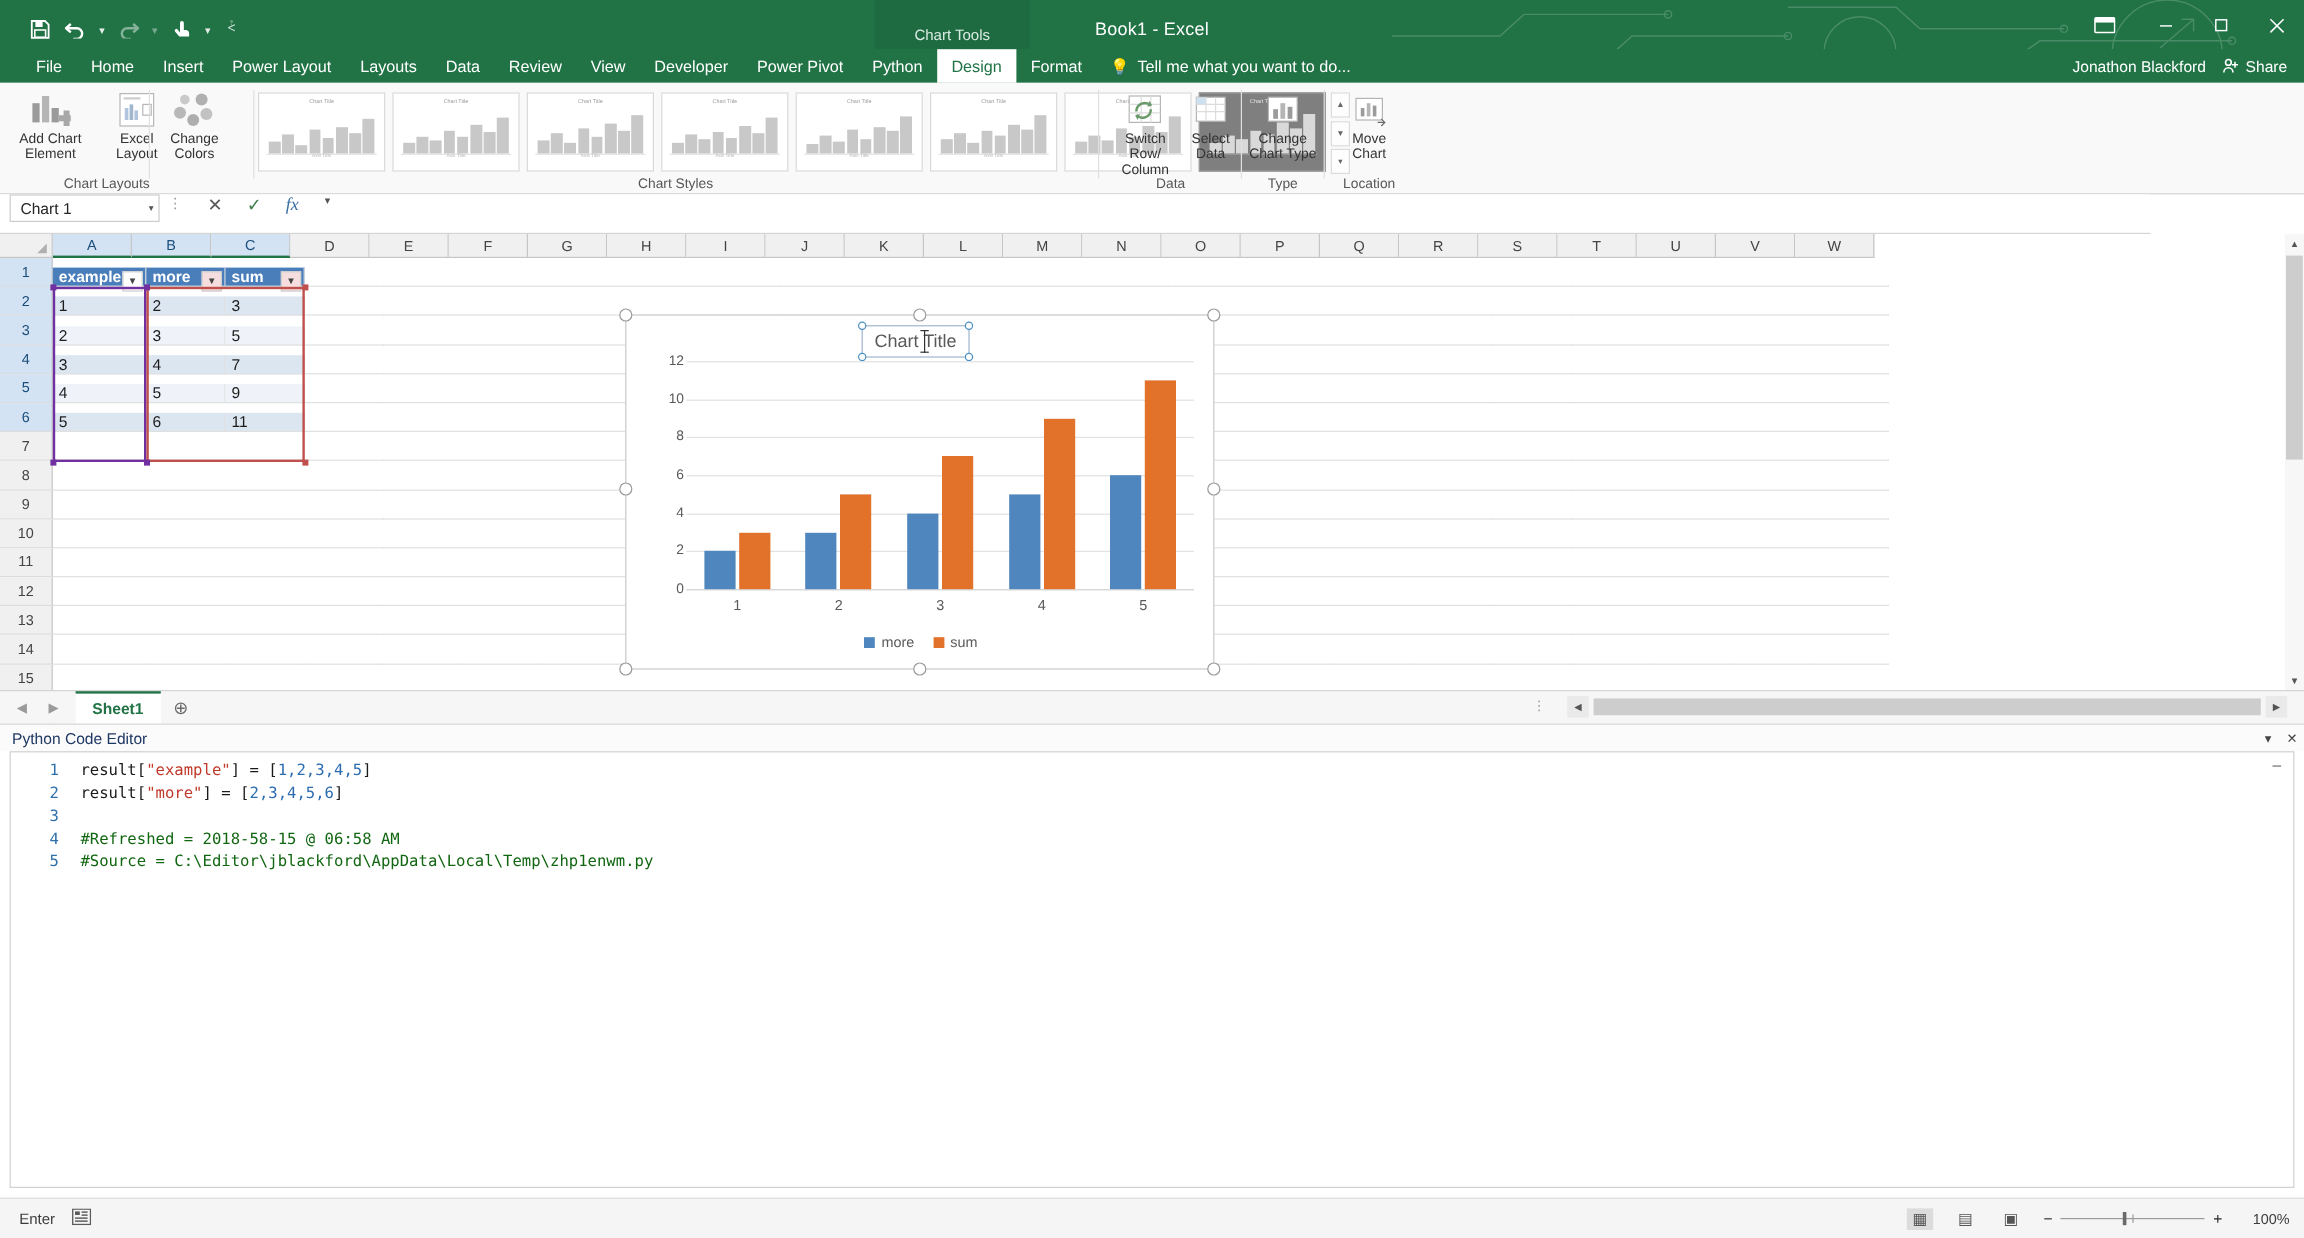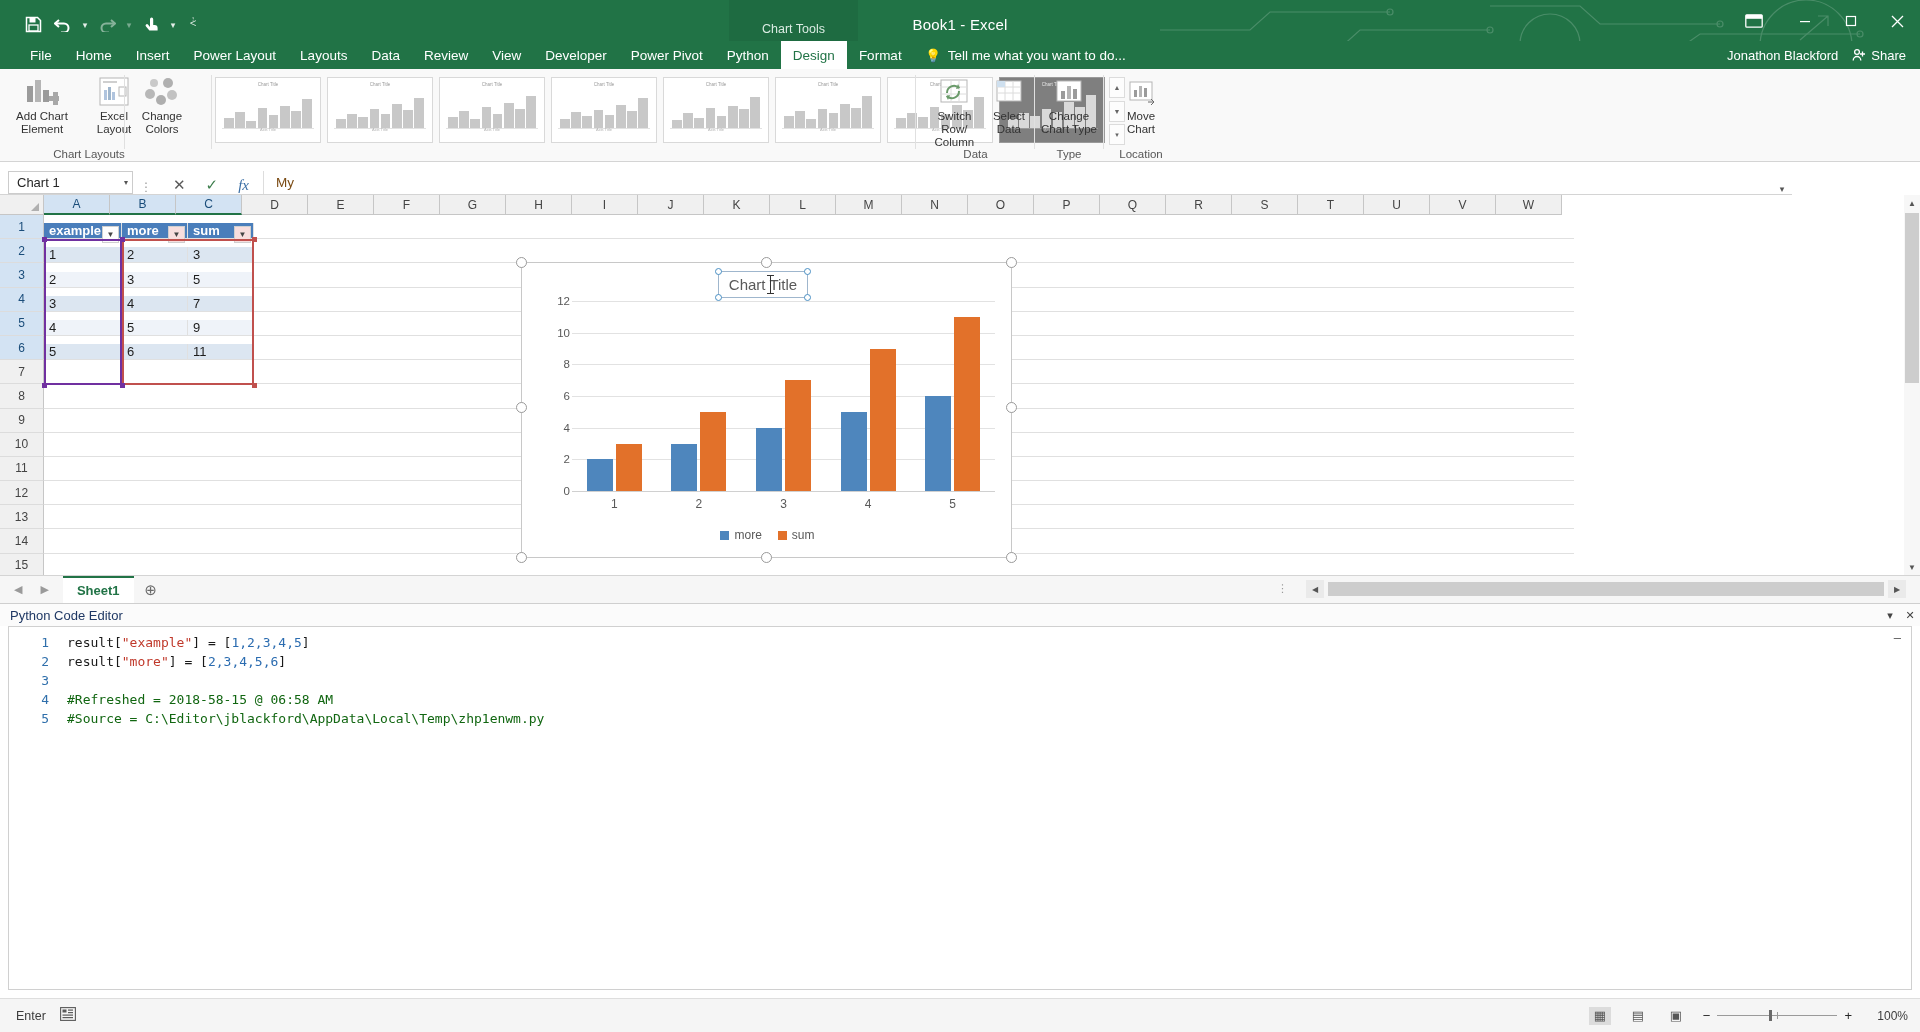--- a/index.html
+++ b/index.html
@@ -125,21 +125,21 @@
     position:absolute; top:8px; left:1108px; width:16px; height:68px;
     display:flex; flex-direction:column; justify-content:space-between;
   }
   .gnav div { width:16px; height:21px; border:1px solid #dcdcdc; background:#fdfdfd;
      display:flex; align-items:center; justify-content:center; font-size:7px; color:#666; }
 
   
   .fbar {
     position:absolute; top:162px; left:0; width:1792px; height:33px;
     background:#ffffff; border-bottom:1px solid #d4d4d4;
-    display:flex; align-items:flex-end;
+    display:flex; align-items:flex-start;
   }
   .namebox {
     margin-left:8px; width:125px; height:23px; border:1px solid #ccc; background:#fff;
     display:flex; align-items:center; padding:0 4px 0 8px; font-size:13px;
   }
   .namebox .nb-text { flex:1; }
   .namebox .nb-caret { font-size:8px; color:#555; }
   .fb-dots { width:26px; text-align:center; color:#9a9a9a; font-size:12px; letter-spacing:0; }
   .fb-icons { display:flex; align-items:center; gap:20px; padding:0 14px; }
   .fb-icons span { font-size:15px; color:#5a5a5a; }
@@ -606,20 +606,21 @@
             </div>
           <div class="axis" style="background:#9a9a9a"></div>
           <div class="bt">Axis Title</div>
         </div>
       </div>
       <div class="gnav" style="left:896px; top:8px;">
         <div>▲</div>
         <div>▼</div>
         <div>▾</div>
       </div>
+      <div class="grp-label" style="left:0; width:700px;">Chart Styles</div>
     </div>
     <div class="grp-sep" style="left:915px;"></div>
 
     <div class="grp" style="left:918px; width:115px;">
       <div style="display:flex; padding-left:6px;">
         <div class="bigbtn" style="width:68px">
           <span class="ic">
             <svg width="32" height="30" viewBox="0 0 32 30">
               <rect x="3" y="3" width="26" height="22" fill="#fff" stroke="#b5b5b5"></rect>
               <path d="M3 10h26M3 17h26M13 3v22M21 3v22" stroke="#dcdcdc"></path>
@@ -691,21 +692,20 @@
     <div class="namebox">
       <span class="nb-text">Chart 1</span>
       <span class="nb-caret">▾</span>
     </div>
     <div class="fb-dots">⋮</div>
     <div class="fb-icons">
       <span>✕</span>
       <span class="ok">✓</span>
       <span class="fx">fx</span>
     </div>
-    <div class="fb-input">My</div>
     <div class="fb-drop">▾</div>
   </div>
 
   <div class="gridwrap">
     <div class="colhdr">
       <div class="corner"></div>
       <div class="ch hl" style="width:66px">A</div>
       <div class="ch hl" style="width:66px">B</div>
       <div class="ch hl" style="width:66px">C</div>
       <div class="ch" style="width:66px">D</div>

